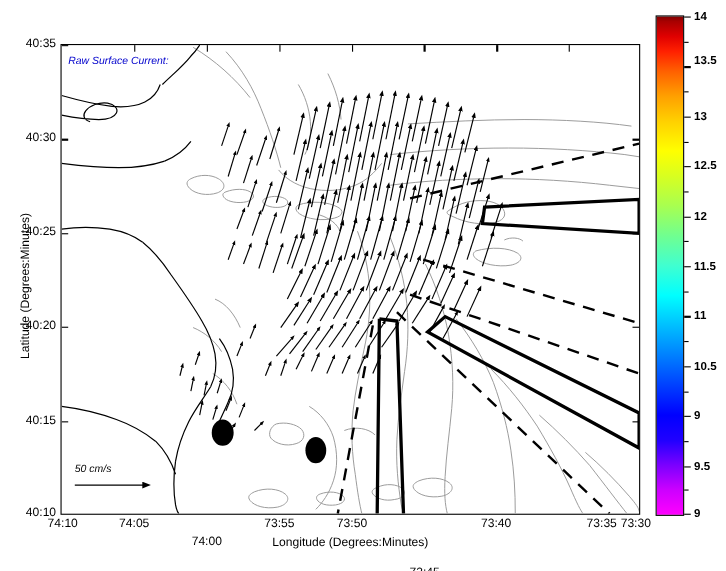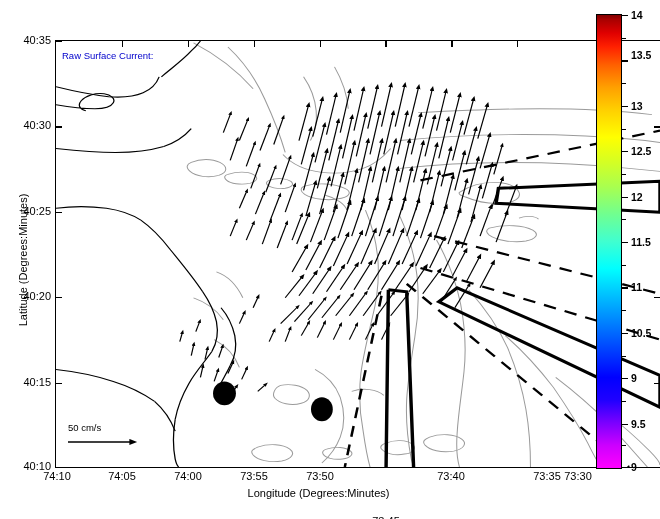--- a/index.html
+++ b/index.html
@@ -7,23 +7,23 @@
        font-family:"Liberation Sans","DejaVu Sans",sans-serif;}
 
   #stage{position:absolute;left:0;top:0;width:660px;height:519px;background:#fff;}
 
   
   .title{position:absolute;left:0;top:18px;width:600px;text-align:center;
          font-size:13.5px;font-weight:bold;color:#0000cc;white-space:nowrap;
          letter-spacing:0.2px;}
 
   
-  .plot-frame{position:absolute;left:55px;top:40px;width:606px;height:428px;
+  .plot-frame{position:absolute;left:55px;top:40px;width:527px;height:428px;
               border:1.6px solid #000;box-sizing:border-box;background:#fff;
-              overflow:hidden;}
+              overflow:hidden;font-style:italic;}
 
   .map-svg{position:absolute;left:0;top:0;width:100%;height:100%;display:block;}
 
   
   .annot{position:absolute;left:6px;top:8px;color:#0000cc;font-size:9.5px;
          line-height:13px;white-space:nowrap;font-weight:normal;}
 
   
   .scale-legend{position:absolute;left:8px;bottom:14px;width:110px;}
   .scale-legend .sl-text{font-size:9.5px;color:#000;margin-bottom:2px;padding-left:4px;}
@@ -366,21 +366,21 @@
     <div class="tick ytick" style="top:426px;"></div>
 
     <div class="tick ytick-right" style="top:85.4px;"></div>
     <div class="tick ytick-right" style="top:170.8px;"></div>
     <div class="tick ytick-right" style="top:256.2px;"></div>
     <div class="tick ytick-right" style="top:341.6px;"></div>
   </div>
 
   <div class="xticklabel" style="left:57px;">74:10</div>
   <div class="xticklabel" style="left:122px;">74:05</div>
-  <div class="xticklabel" style="left:188px;">74:00</div>
+  <div class="xticklabel" style="left:188px;margin-top:16px;">74:00</div>
   <div class="xticklabel" style="left:254px;">73:55</div>
   <div class="xticklabel" style="left:320px;text-align:center;">73:50</div>
   <div class="xticklabel" style="left:386px;margin-top:45px;">73:45</div>
   <div class="xticklabel" style="left:451px;">73:40</div>
   <div class="xticklabel" style="left:547px;">73:35</div>
   <div class="xticklabel" style="left:578px;">73:30</div>
 
   <div class="yticklabel" style="top:40px;">40:35</div>
   <div class="yticklabel" style="top:125.4px;">40:30</div>
   <div class="yticklabel" style="top:210.8px;">40:25</div>

